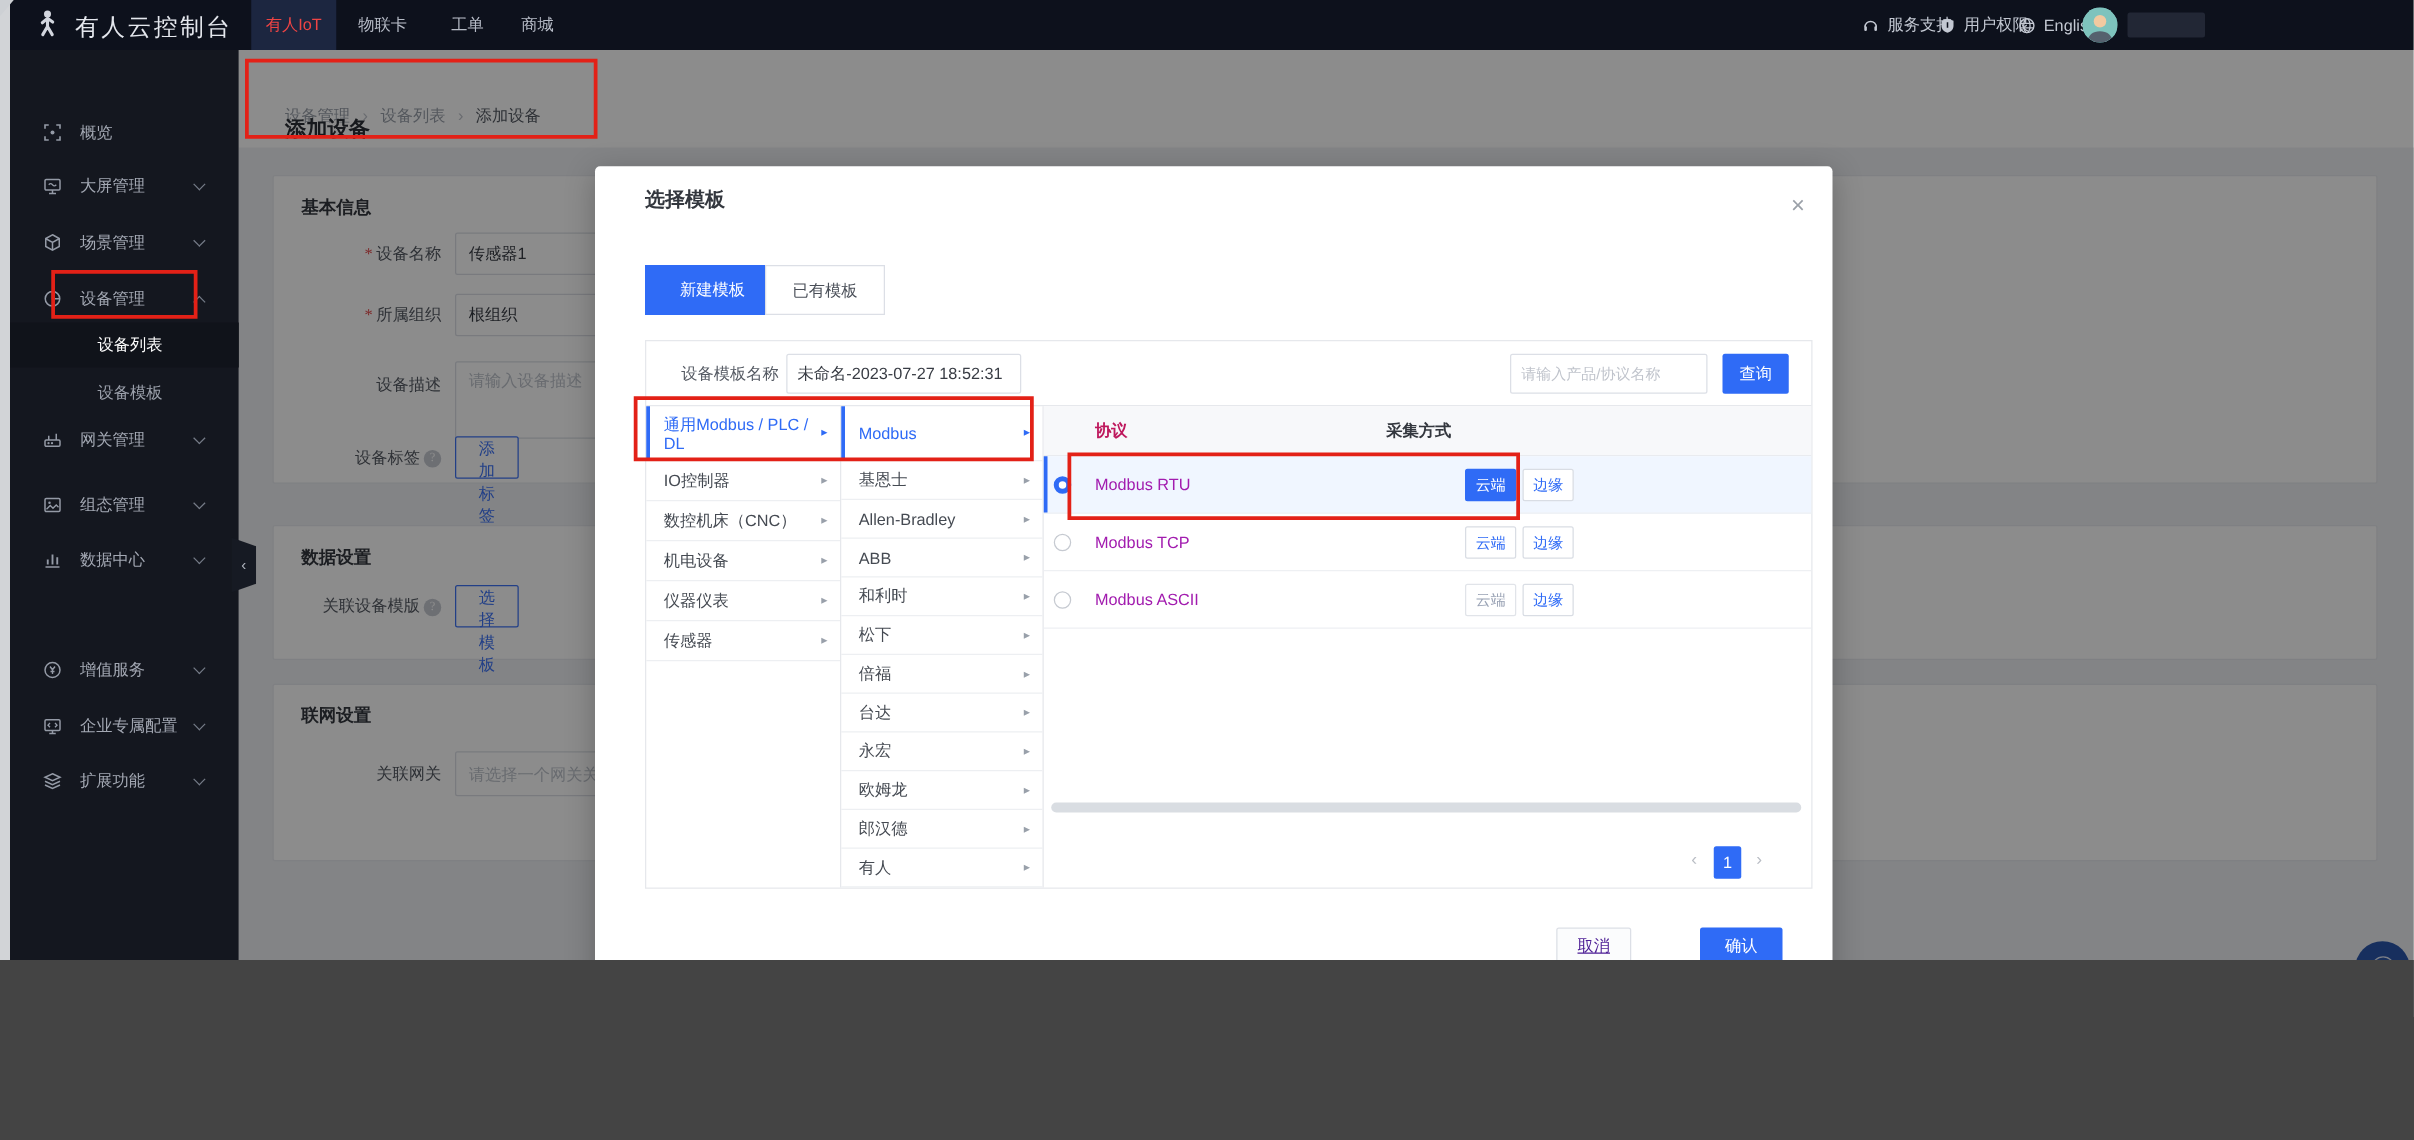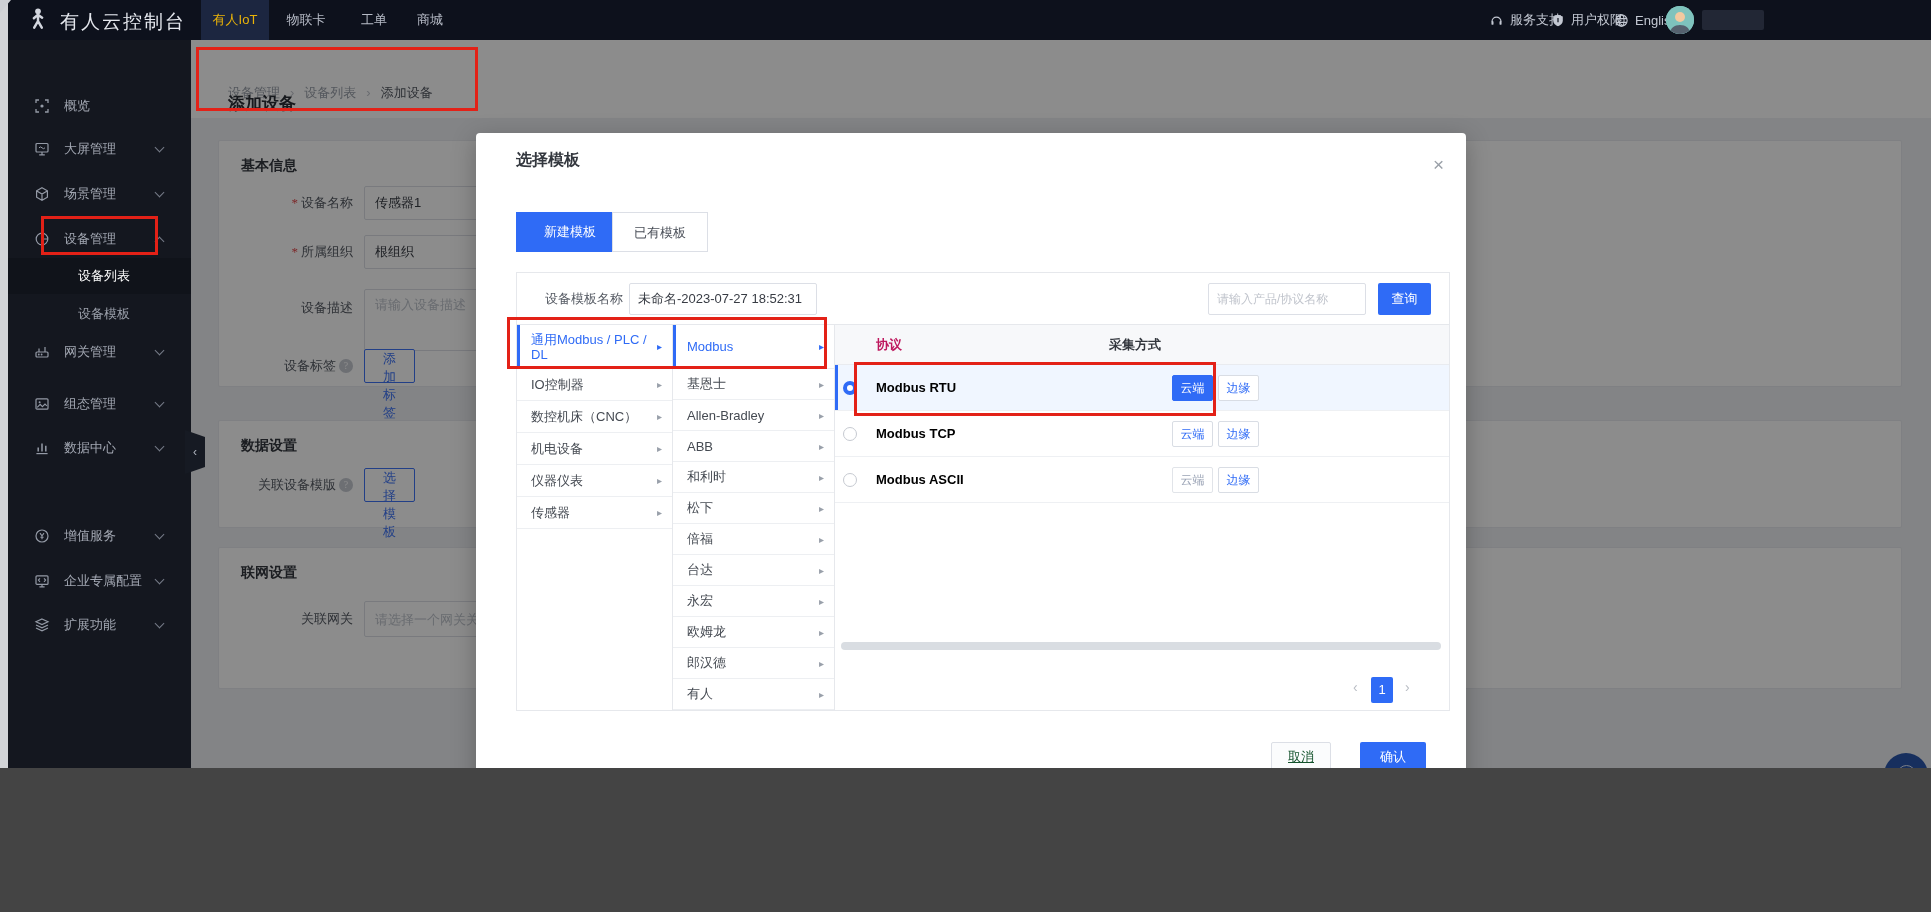--- a/index.html
+++ b/index.html
@@ -4,21 +4,21 @@
 <style>
   * { margin:0; padding:0; box-sizing:border-box; }
   body { font-family:"Liberation Sans","DejaVu Sans",sans-serif; background:#444; }
   .screen { position:relative; width:1931px; height:768px; overflow:hidden; background:#f0f2f5; }
 
   
   .topbar { position:absolute; left:0; top:0; width:1931px; height:40px; background:#0d111c; z-index:30; }
   .logo { position:absolute; left:26px; top:7px; width:24px; height:26px; }
   .brand { position:absolute; left:60px; top:9px; font-size:19px; color:#e4e7ed; letter-spacing:2px; }
   .top-tab { position:absolute; top:0; height:40px; line-height:40px; text-align:center; font-size:13px; color:#b6bbc6; cursor:pointer; }
-  .tab-yr   { left:201px; width:68px; background:#1c2640; color:#eab308; }
+  .tab-yr   { left:201px; width:68px; background:#1c2640; color:#ef4444; }
   .tab-card { left:278px; width:56px; }
   .tab-work { left:346px; width:56px; }
   .tab-mall { left:402px; width:56px; }
   .top-right-item { position:absolute; top:0; height:40px; display:flex; align-items:center; gap:6px; color:#c3c8d2; font-size:13px; }
   .tr-service { left:1489px; } .tr-perm { left:1551px; } .tr-lang { left:1614px; }
   .avatar { position:absolute; left:1666px; top:6px; width:28px; height:28px; border-radius:50%; overflow:hidden; background:#7ec3bd; }
   .redacted { position:absolute; left:1702px; top:10px; width:62px; height:20px; background:#222735; border-radius:2px; }
 
   
   .sidebar { position:absolute; left:0; top:40px; width:191px; height:860px; background:#14171f; z-index:30; }
@@ -96,31 +96,31 @@
   .c1 { height:32px; } .c2-first { height:44px; } .c2 { height:31px; }
   .thead { position:absolute; left:0; top:0; width:614px; height:40px; background:#f7f8fa; border-bottom:1px solid #e9ebef; }
   .th-proto { position:absolute; left:41px; top:0; line-height:40px; font-size:13px; font-weight:bold; color:#be185d; }
   .th-mode { position:absolute; left:274px; top:0; line-height:40px; font-size:13px; font-weight:bold; color:#33373e; }
   .trow { position:absolute; left:0; width:614px; height:46px; border-bottom:1px solid #eef0f3; }
   .trow-0 { top:40px; background:#f0f6ff; }
   .trow-0::before { content:""; position:absolute; left:0; top:0; bottom:0; width:3px; background:#2f6bf6; }
   .trow-1 { top:86px; } .trow-2 { top:132px; }
   .radio { position:absolute; left:8px; top:16px; width:14px; height:14px; border-radius:50%; border:1px solid #c6cad1; background:#fff; }
   .radio.on { border:4.5px solid #2f6bf6; }
-  .proto { position:absolute; left:41px; top:0; line-height:46px; font-size:13px; color:#000000;font-weight:bold; }
+  .proto { position:absolute; left:41px; top:0; line-height:46px; font-size:13px; color:#a21caf; }
   .mode-btn { position:absolute; top:10px; width:41px; height:26px; border:1px solid #d9dde4; border-radius:2px; background:#fff; color:#2f6bf6; font-size:12px; cursor:pointer; font-family:inherit; }
   .mb-cloud { left:337px; } .mb-edge { left:383px; }
   .mb-on { background:#2f6bf6; color:#fff; border-color:#2f6bf6; }
   .mb-dis { color:#9aa3b5; border-color:#e1e4e9; }
   .hscroll { position:absolute; left:324px; top:369px; width:600px; height:8px; background:#d9dde2; border-radius:4px; }
   .pager { position:absolute; left:0; top:404px; width:932px; height:30px; }
   .pg-prev { position:absolute; left:836px; top:2px; font-size:14px; color:#b9bdc4; cursor:pointer; }
   .pg-cur { position:absolute; left:854px; top:0; width:22px; height:26px; background:#2f6bf6; color:#fff; text-align:center; line-height:26px; font-size:13px; border-radius:2px; cursor:pointer; }
   .pg-next { position:absolute; left:888px; top:2px; font-size:14px; color:#b9bdc4; cursor:pointer; }
-  .m-cancel { position:absolute; left:795px; top:609px; width:60px; height:30px; background:#fbfcfd; border:1px solid #dcdfe6; border-radius:2px; color:#14532d; font-size:13px; cursor:pointer; font-family:inherit;text-decoration:underline; }
+  .m-cancel { position:absolute; left:769px; top:609px; width:60px; height:30px; background:#fbfcfd; border:1px solid #dcdfe6; border-radius:2px; color:#4c1d95; font-size:13px; cursor:pointer; font-family:inherit;text-decoration:underline; }
   .m-confirm { position:absolute; left:884px; top:609px; width:66px; height:30px; background:#2f6bf6; border:none; border-radius:2px; color:#fff; font-size:13px; cursor:pointer; font-family:inherit; }
 
   
   .rbox { position:absolute; border:3px solid #e32117; z-index:200; pointer-events:none; }
   .rb-crumb { left:196px; top:47px; width:282px; height:64px; }
   .rb-side { left:41px; top:216px; width:117px; height:39px; }
   .rb-cat { left:507px; top:317px; width:320px; height:52px; }
   .rb-row { left:854px; top:362px; width:362px; height:54px; }
 
   

